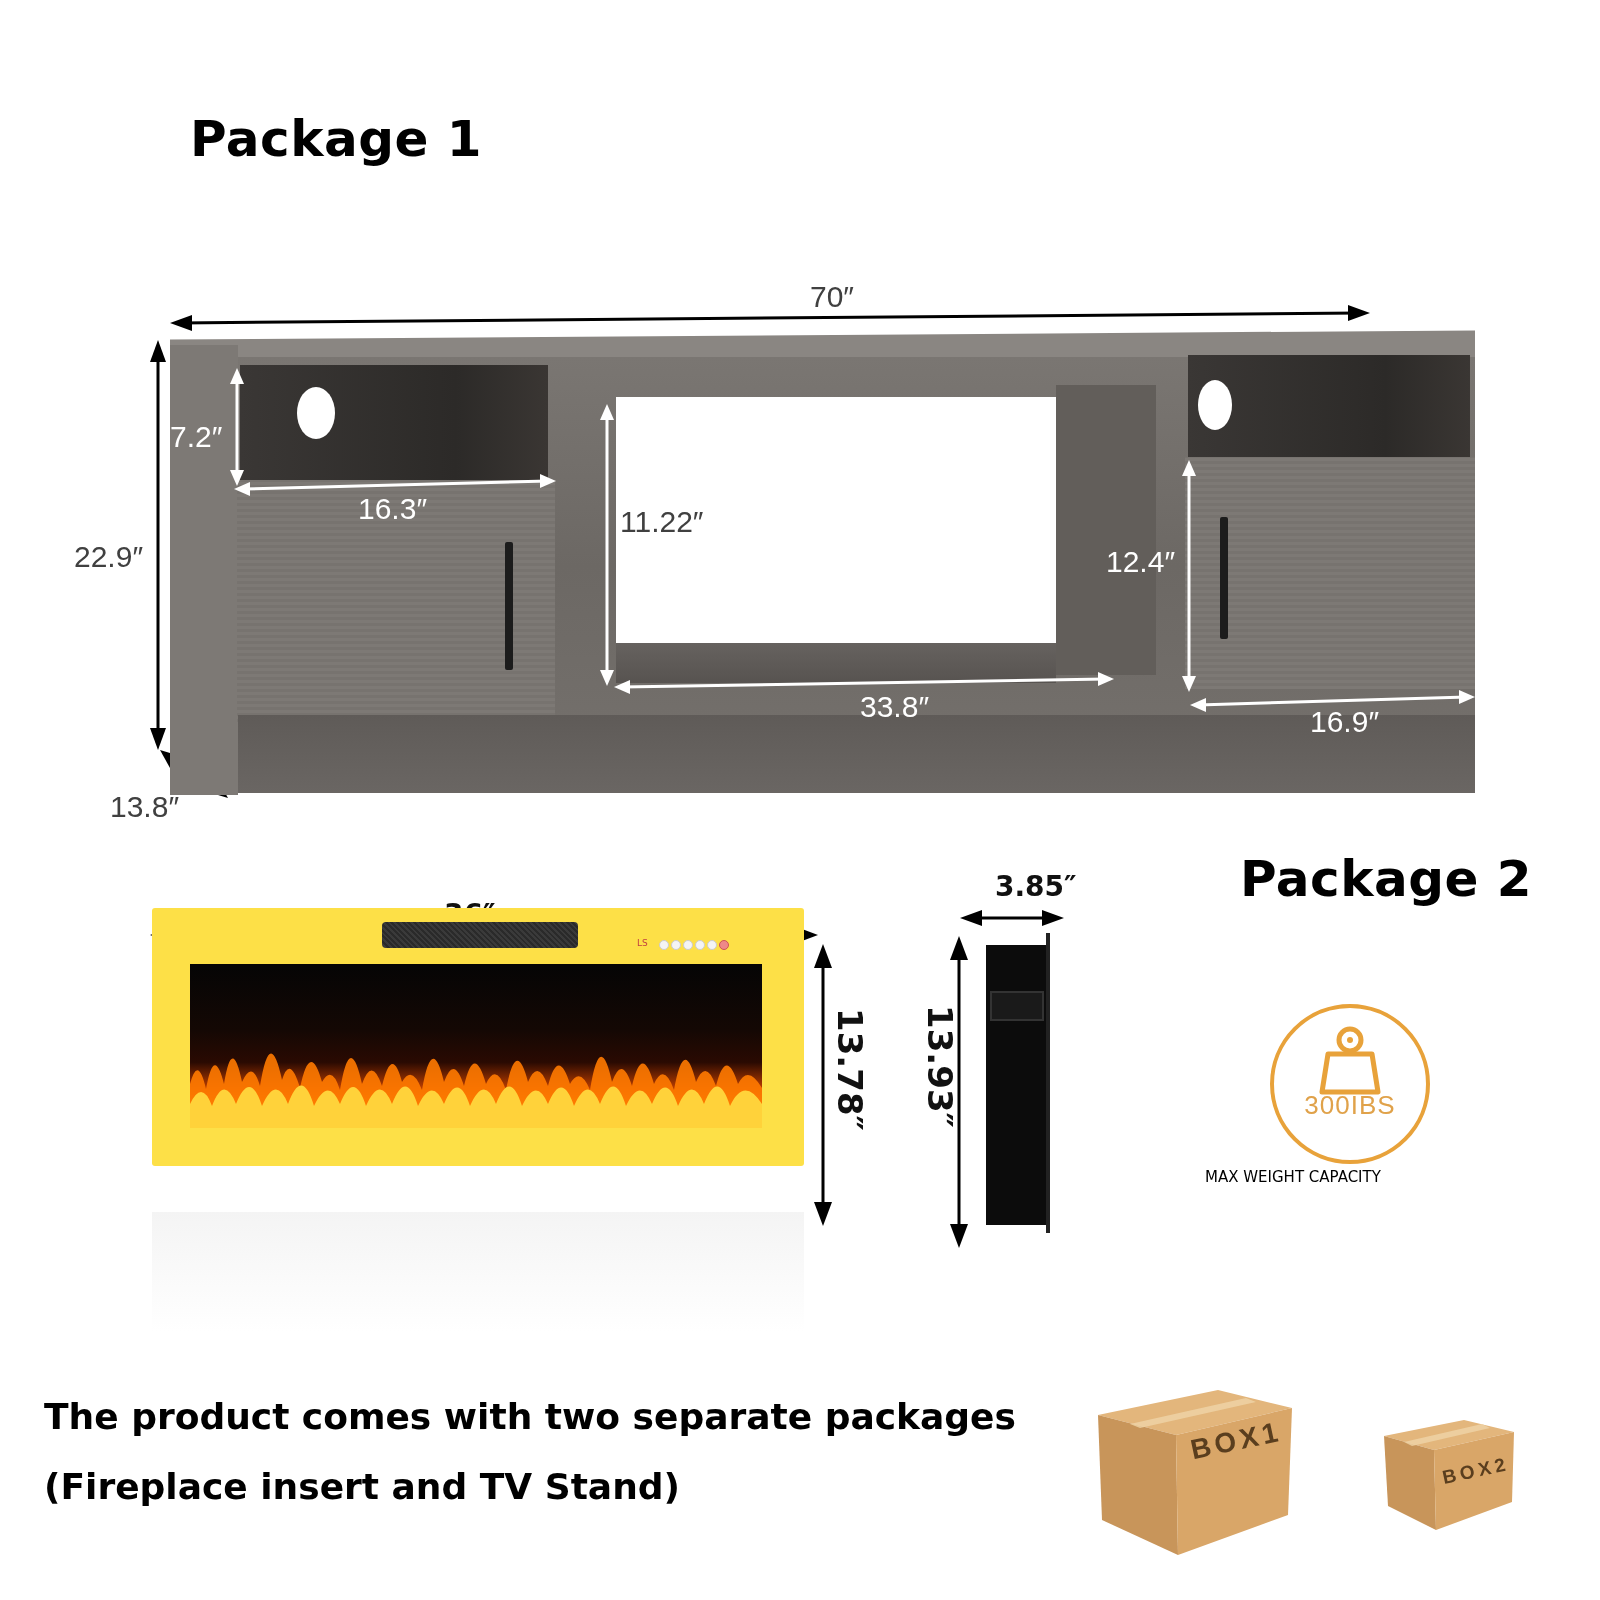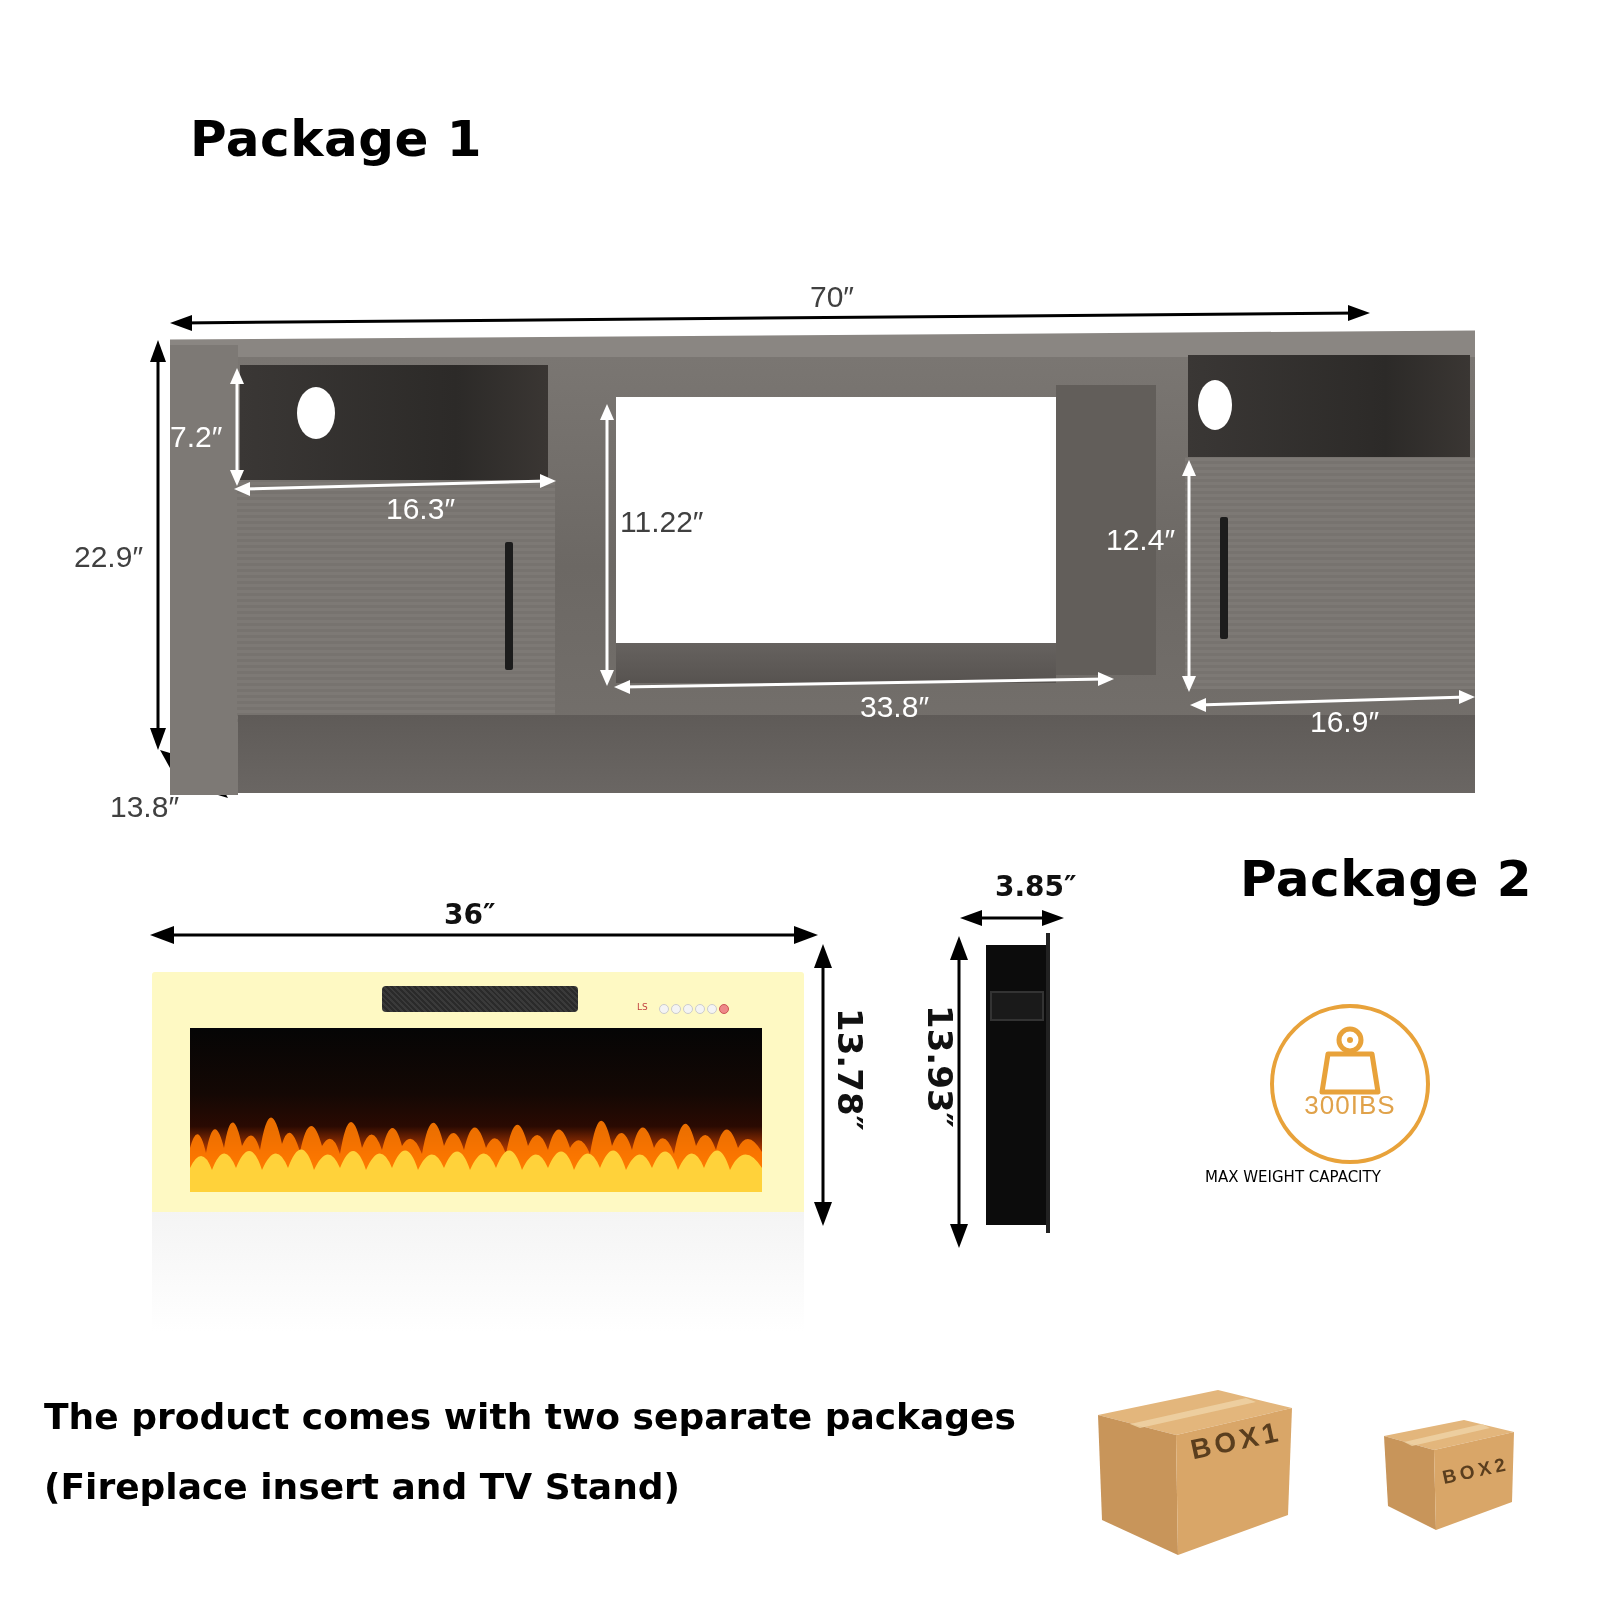--- a/index.html
+++ b/index.html
@@ -83,60 +83,60 @@
   <polygon points="9,0 2,16 16,16" fill="#fff"></polygon>
     <polygon points="9,118 2,102 16,102" fill="#fff"></polygon>
 </svg>
 <div class="abs dim-w" style="left:170px;top:420px;">7.2″</div>
 
 <svg class="abs" style="left:234px;top:474px;" width="322" height="22">
   <line x1="8" y1="15" x2="314" y2="7" stroke="#fff" stroke-width="3"></line>
   <polygon points="0,15 16,8 16,22" fill="#fff"></polygon>
     <polygon points="322,7 306,0 306,14" fill="#fff"></polygon>
 </svg>
-<div class="abs dim-w" style="left:358px;top:492px;margin-left:28px;">16.3″</div>
+<div class="abs dim-w" style="left:358px;top:492px;">16.3″</div>
 
 <svg class="abs" style="left:598px;top:404px;" width="18" height="282">
   <line x1="9" y1="6" x2="9" y2="276" stroke="#fff" stroke-width="3"></line>
   <polygon points="9,0 2,16 16,16" fill="#fff"></polygon>
     <polygon points="9,282 2,266 16,266" fill="#fff"></polygon>
 </svg>
 <div class="abs dim" style="left:620px;top:505px;">11.22″</div>
 
 <svg class="abs" style="left:614px;top:672px;" width="500" height="22">
   <line x1="8" y1="15" x2="492" y2="7" stroke="#fff" stroke-width="3"></line>
   <polygon points="0,15 16,8 16,22" fill="#fff"></polygon>
     <polygon points="500,7 484,0 484,14" fill="#fff"></polygon>
 </svg>
 <div class="abs dim-w" style="left:860px;top:690px;">33.8″</div>
 
 <svg class="abs" style="left:1180px;top:460px;" width="18" height="232">
   <line x1="9" y1="6" x2="9" y2="226" stroke="#fff" stroke-width="3"></line>
   <polygon points="9,0 2,16 16,16" fill="#fff"></polygon>
     <polygon points="9,232 2,216 16,216" fill="#fff"></polygon>
 </svg>
-<div class="abs dim-w" style="left:1106px;top:523px;">12.4″</div>
+<div class="abs dim-w" style="left:1106px;top:545px;">12.4″</div>
 
 <svg class="abs" style="left:1190px;top:690px;" width="285" height="22">
   <line x1="8" y1="15" x2="277" y2="7" stroke="#fff" stroke-width="3"></line>
   <polygon points="0,15 16,8 16,22" fill="#fff"></polygon>
     <polygon points="285,7 269,0 269,14" fill="#fff"></polygon>
 </svg>
 <div class="abs dim-w" style="left:1310px;top:705px;">16.9″</div>
 
 <div class="abs title" style="left:1240px;top:850px;">Package 2</div>
 
 <div class="abs dim-b" style="left:444px;top:898px;">36″</div>
 <svg class="abs" style="left:150px;top:924px;" width="668" height="22">
   <line x1="10" y1="11" x2="658" y2="11" stroke="#000" stroke-width="3"></line>
   <polygon points="0,11 24,2 24,20" fill="#000"></polygon>
     <polygon points="668,11 644,2 644,20" fill="#000"></polygon>
 </svg>
 
-<div class="abs" style="left:152px;top:972px;width:652px;height:258px;background:#fef9c3;border-radius:3px;">
+<div class="abs" style="left:152px;top:908px;width:652px;height:258px;background:#fde047;border-radius:3px;">
   <div class="abs" style="left:230px;top:14px;width:196px;height:26px;background:repeating-linear-gradient(45deg,#2a2a2a 0 2px,#3a3a3a 2px 4px);border-radius:4px;"></div>
   <div class="abs" style="left:485px;top:30px;width:110px;height:16px;">
     <span class="abs" style="left:0;top:0;font-size:9px;color:#c04040;font-family:'DejaVu Sans',sans-serif;">LS</span>
     <span class="abs" style="left:22px;top:2px;width:8px;height:8px;border-radius:50%;background:#f4f4f4;border:1px solid #ccc;"></span>
     <span class="abs" style="left:34px;top:2px;width:8px;height:8px;border-radius:50%;background:#f4f4f4;border:1px solid #ccc;"></span>
     <span class="abs" style="left:46px;top:2px;width:8px;height:8px;border-radius:50%;background:#f4f4f4;border:1px solid #ccc;"></span>
     <span class="abs" style="left:58px;top:2px;width:8px;height:8px;border-radius:50%;background:#f4f4f4;border:1px solid #ccc;"></span>
     <span class="abs" style="left:70px;top:2px;width:8px;height:8px;border-radius:50%;background:#f4f4f4;border:1px solid #ccc;"></span>
     <span class="abs" style="left:82px;top:2px;width:8px;height:8px;border-radius:50%;background:#e88;border:1px solid #c55;"></span>
   </div>

